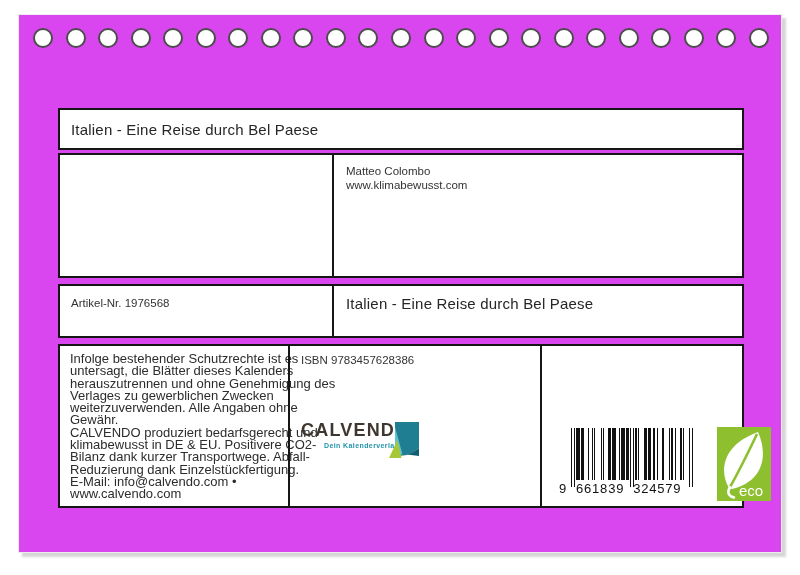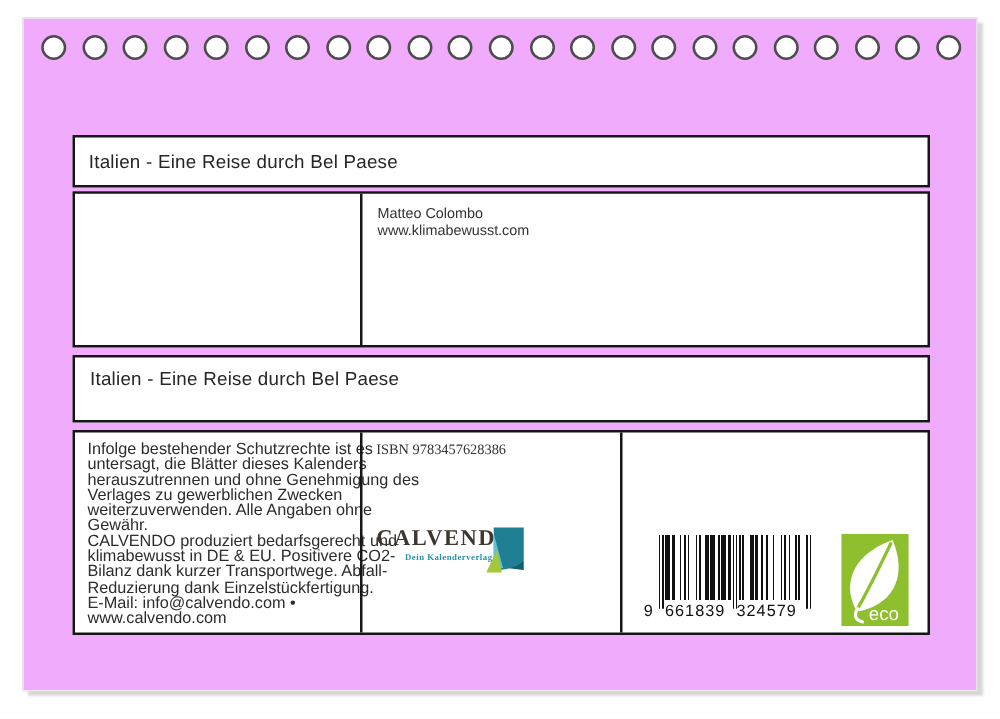--- a/index.html
+++ b/index.html
@@ -1,21 +1,21 @@
 <!DOCTYPE html>
 <html><head>
 <meta charset="utf-8">
 <style>
   * { margin: 0; padding: 0; box-sizing: border-box; }
   html, body { width: 800px; height: 575px; background: #ffffff; overflow: hidden; }
   body { font-family: "Liberation Sans", sans-serif; color: #2e2e2e; position: relative; }
 
   .card {
     position: absolute; left: 18px; top: 14px; width: 764px; height: 539px;
-    background: #f0abfc;
+    background: #d946ef;
     border: 1px solid #ececec;
     box-shadow: 4px 4px 2px rgba(0,0,0,0.16);
   }
 
   .hole {
     position: absolute; width: 20px; height: 20px; border-radius: 50%;
     border: 2px solid #4c4c4c; background: #ffffff;
   }
 
   .row {
@@ -24,22 +24,22 @@
   }
   .row-title   { top: 93px;  height: 42px; display: flex; align-items: center; }
   .row-author  { top: 138px; height: 125px; }
   .row-article { top: 269px; height: 54px; }
   .row-info    { top: 329px; height: 164px; }
 
   .cells { display: flex; width: 100%; height: 100%; }
   .cell { position: relative; height: 100%; }
   .cell + .cell { border-left: 2px solid #161616; }
   .c-left  { width: 228px; flex: 0 0 228px; }
-  .c-mid   { width: 208px; flex: 0 0 208px; font-family: Liberation Serif, serif; }
-  .c-rest  { flex: 1 1 auto; }
+  .c-mid   { width: 208px; flex: 0 0 208px; }
+  .c-rest  { flex: 1 1 auto; margin-left: 44px; }
 
   .main-title { font-size: 15px; color: #262626; padding-left: 11px; letter-spacing: 0.2px; }
 
   .author-block { position: absolute; left: 12px; top: 9px; font-size: 11.5px; line-height: 14px; color: #333; white-space: pre-line; }
   .artikel { position: absolute; left: 11px; top: 11px; font-size: 11.5px; color: #333; }
   .article-title { position: absolute; left: 12px; top: 9px; font-size: 15px; color: #262626; letter-spacing: 0.2px; }
 
   .legal { position: absolute; left: 10px; top: 7px; font-size: 13px; line-height: 12.3px; color: #2c2c2c; white-space: pre; }
 
   .isbn { position: absolute; left: 11px; top: 8px; font-size: 11.5px; color: #333; }
@@ -95,20 +95,23 @@
     <div class="cells">
       <div class="cell c-left"></div>
       <div class="cell c-rest">
         <div class="author-block"><span>Matteo Colombo</span><br><span>www.klimabewusst.com</span></div>
       </div>
     </div>
   </div>
 
   <div class="row row-article">
     <div class="cells">
+      <div class="cell c-left">
+        <div class="artikel">Artikel-Nr. 1976568</div>
+      </div>
       <div class="cell c-rest">
         <div class="article-title">Italien - Eine Reise durch Bel Paese</div>
       </div>
     </div>
   </div>
 
   <div class="row row-info">
     <div class="cells">
       <div class="cell c-left">
         <div class="legal">Infolge bestehender Schutzrechte ist es

